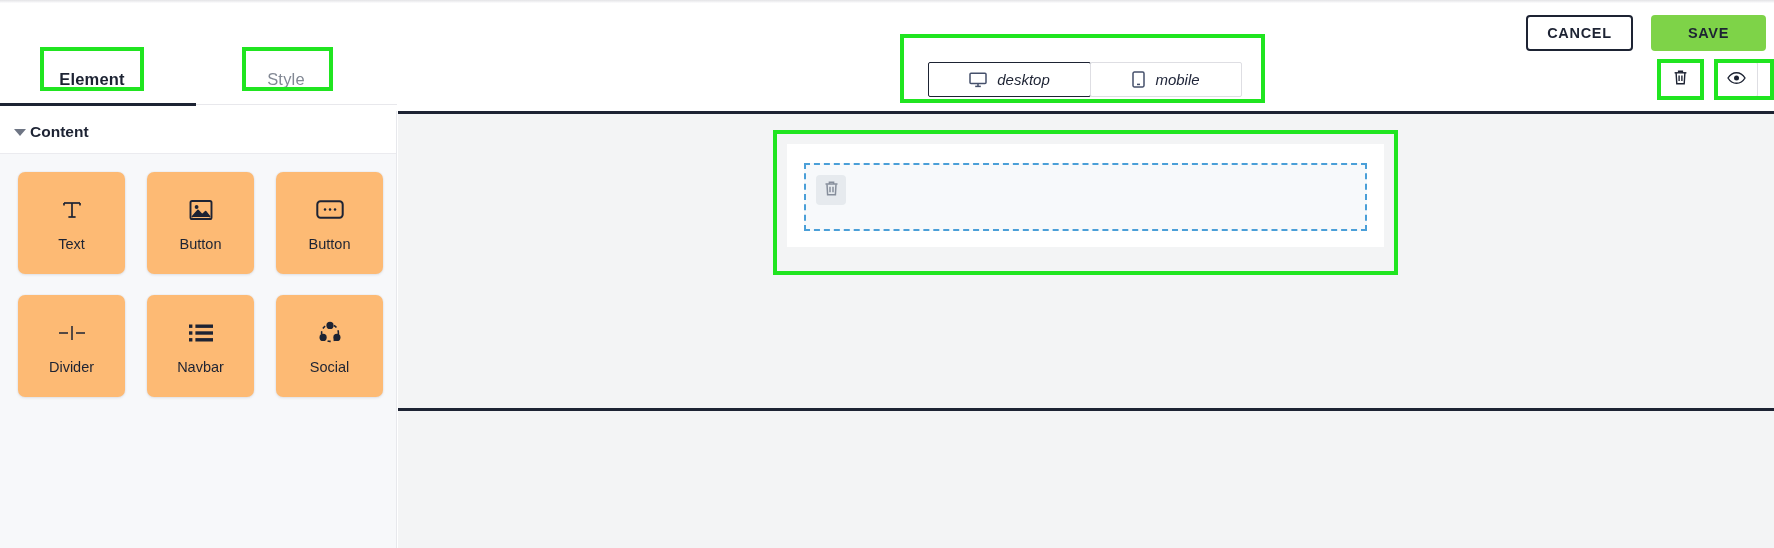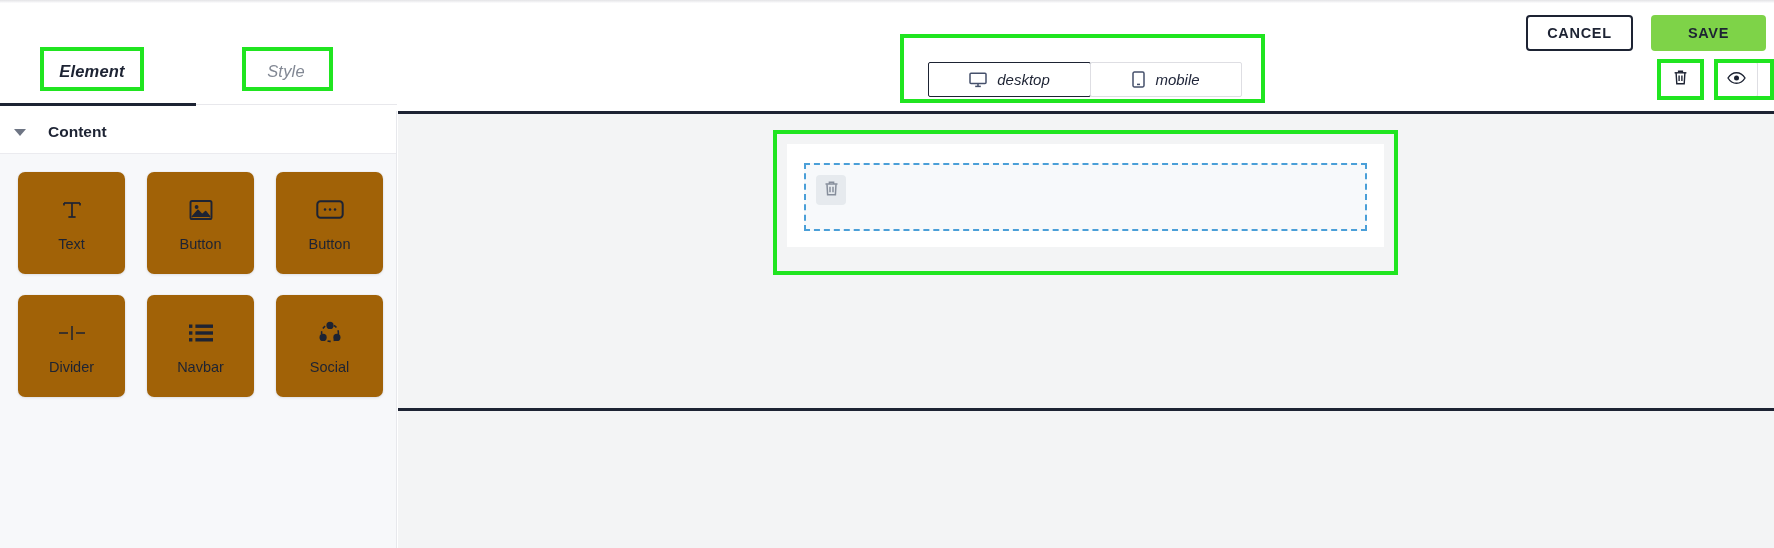--- a/index.html
+++ b/index.html
@@ -17,24 +17,24 @@
     background: #ffffff;
   }
   .topbar-shadow {
     position:absolute; left:0; top:0; width:1774px; height:3px;
     background: linear-gradient(#e3e3e6, #fdfdfe);
   }
 
   
   .tabs { position: absolute; left: 0; top: 40px; width: 397px; height: 71px; }
   .tab {
-    position: absolute; top: 0; height: 63px;
+    position: absolute; top: 8px; height: 63px;
     display: flex; align-items: center; justify-content: center;
     font-size: 16.5px; letter-spacing: .2px;
-    background: transparent; border: none; cursor: pointer; font-style: italic;
+    background: transparent; border: none; cursor: pointer;
   }
   .tab-element { left: 38px; width: 108px; color: #1d2333; font-weight: 700; }
   .tab-style   { left: 240px; width: 92px; color: #828894; font-weight: 400; }
   .tab-underline {
     position:absolute; left:0; top:63px; width:196px; height:3px; background:#1d2333;
   }
   .tabs-rule {
     position:absolute; left:196px; top:64px; width:201px; height:1px; background:#e8e8ec;
   }
 
@@ -73,32 +73,32 @@
   }
 
   
   .sidebar {
     position: absolute; left: 0; top: 111px; width: 397px; height: 437px;
     background: #f7f8fa; border-right: 1px solid #e7e8ec;
   }
   .section-head {
     position: relative; height: 43px; background: #fff;
     border-bottom: 1px solid #ebebef;
-    display: flex; align-items: center; padding-left: 14px; gap: 22px;
+    display: flex; align-items: center; padding-left: 14px; gap: 4px;
   }
   .caret { width: 0; height: 0; border-left: 6px solid transparent; border-right: 6px solid transparent;
            border-top: 7px solid #6e7584; }
   .section-title { font-size: 15.5px; font-weight: 700; color: #1d2333; }
 
   .card-grid {
     position: absolute; left: 18px; top: 61px;
     display: grid; grid-template-columns: repeat(3, 107px); gap: 21px 22px;
   }
   .card {
-    width: 107px; height: 102px; background: #a16207; border-radius: 7px;
+    width: 107px; height: 102px; background: #fdba74; border-radius: 7px;
     box-shadow: 0 1px 3px rgba(20,25,40,.09), 0 0 0 1px rgba(20,25,40,.02);
     display: flex; flex-direction: column; align-items: center; justify-content: center;
     gap: 11px; cursor: pointer;
   }
   .card-label { font-size: 14.5px; color: #1d2333; }
   .card-icon { height: 30px; display:flex; align-items:center; justify-content:center; }
 
   
   .canvas-frame {
     position: absolute; left: 398px; top: 111px; width: 1376px; height: 300px;

